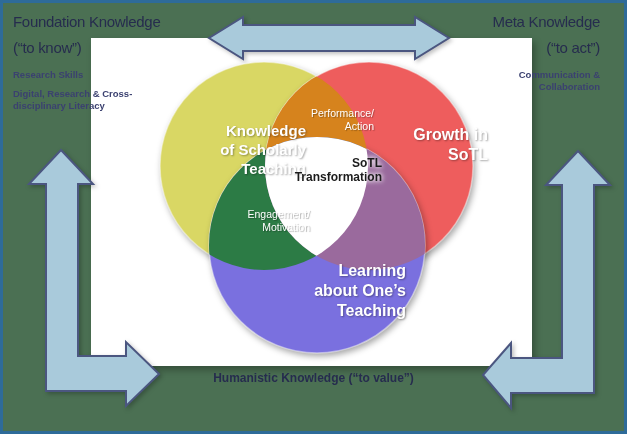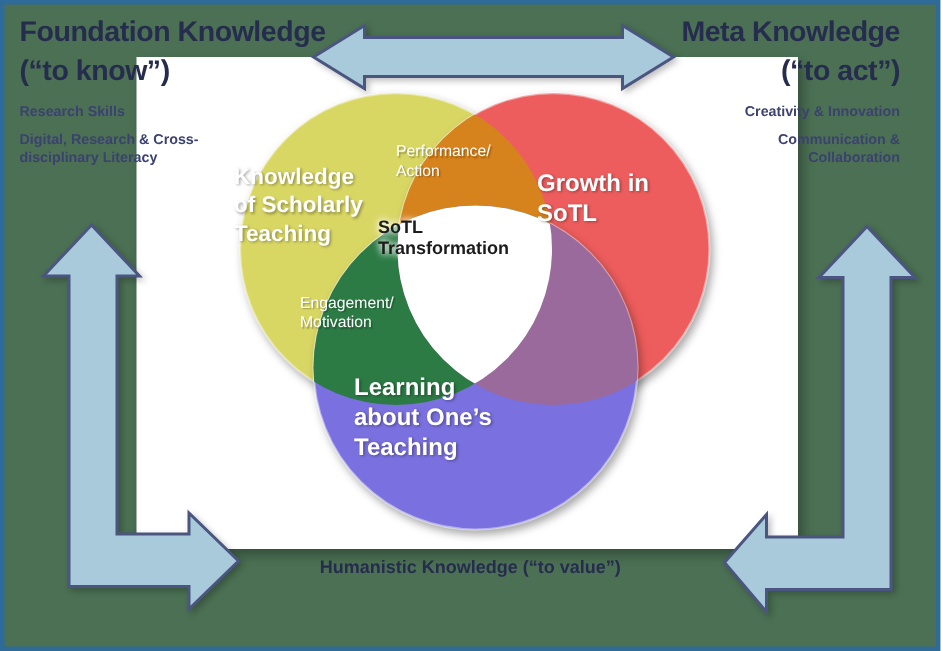--- a/index.html
+++ b/index.html
@@ -22,37 +22,37 @@
     background:var(--panel_bg);
     box-shadow:3px 4px 7px rgba(0,0,0,.30);
   }
   svg.art{position:absolute; left:0; top:0; width:627px; height:434px;}
   .arrow{fill:var(--arrow_fill); stroke:var(--arrow_stroke); stroke-width:2;
          filter:drop-shadow(2px 2px 2px rgba(0,0,0,.25));}
   .base-circle{filter:drop-shadow(2px 3px 3px rgba(0,0,0,.35)); stroke:rgba(255,255,255,.45); stroke-width:1.5;}
   .c-yellow{fill:var(--venn_yellow);} .c-red{fill:var(--venn_red);} .c-purple{fill:var(--venn_purple);}
   .o-orange{fill:var(--overlap_orange);} .o-green{fill:var(--overlap_green);}
   .o-plum{fill:var(--overlap_plum);} .o-white{fill:var(--center_white);}
-  .txt{position:absolute; transform:translate(-50%,-50%); text-align:left;}
+  .txt{position:absolute; transform:translate(-50%,-50%); text-align:right;margin-top:12px;}
   [data-bind-lines]{white-space:pre-line;}
   .circle-label{
     color:var(--circle_label_text); font-weight:bold; font-size:15px; line-height:19px;
     text-shadow:1px 1px 2px rgba(0,0,0,.35);
   }
   .circle-label.big{font-size:16px; line-height:20px;}
   .overlap-label{
     color:var(--circle_label_text); font-size:10.5px; line-height:13px;
     text-shadow:1px 1px 1px rgba(0,0,0,.3);
   }
   .center-label{
     color:var(--center_label_text); font-weight:bold; font-size:12px; line-height:14px;
     text-shadow:0 0 4px #fff,0 0 6px #fff;
   }
   .corner{position:absolute; color:var(--heading_text);}
-  .corner-title{font-size:19px; font-weight:bold; line-height:26px; letter-spacing:-0.3px;}
+  .corner-title{font-size:15px; font-weight:normal; line-height:26px; letter-spacing:-0.3px;}
   .corner-items{margin-top:8px; font-size:9.5px; font-weight:bold; color:var(--subitem_text); line-height:12px;}
   .corner-items .item{margin-bottom:7px;}
   .tl{left:10px; top:6px; text-align:left; width:215px;}
   .tr{right:24px; top:6px; text-align:right; width:215px;}
   .bottom-block{left:0; right:0; top:363px; position:absolute; text-align:center; color:var(--heading_text);}
   .bottom-title{font-size:12px; font-weight:bold; line-height:24px;}
   .bottom-items{margin-top:5px; font-size:9.5px; font-weight:bold; color:var(--subitem_text); line-height:12px;}
   .bottom-items .item{margin-bottom:6px;}
 </style>
 </head>
@@ -124,21 +124,20 @@
       <div class="item" data-bind-lines="corners.top_left.items.0.lines">Research Skills</div>
       <div class="item" data-bind-lines="corners.top_left.items.1.lines">Digital, Research &amp; Cross-
 disciplinary Literacy</div>
     </div>
   </div>
 
   <div class="corner tr">
     <div class="corner-title" data-bind-lines="corners.top_right.title_lines">Meta Knowledge
 (“to act”)</div>
     <div class="corner-items">
-      <div class="item" data-bind-lines="corners.top_right.items.0.lines">Creativity &amp; Innovation</div>
       <div class="item" data-bind-lines="corners.top_right.items.2.lines">Communication &amp;
 Collaboration</div>
     </div>
   </div>
 
   <div class="bottom-block">
     <div class="bottom-title" data-bind="corners.bottom.title">Humanistic Knowledge (“to value”)</div>
   </div>
 
 </div>

